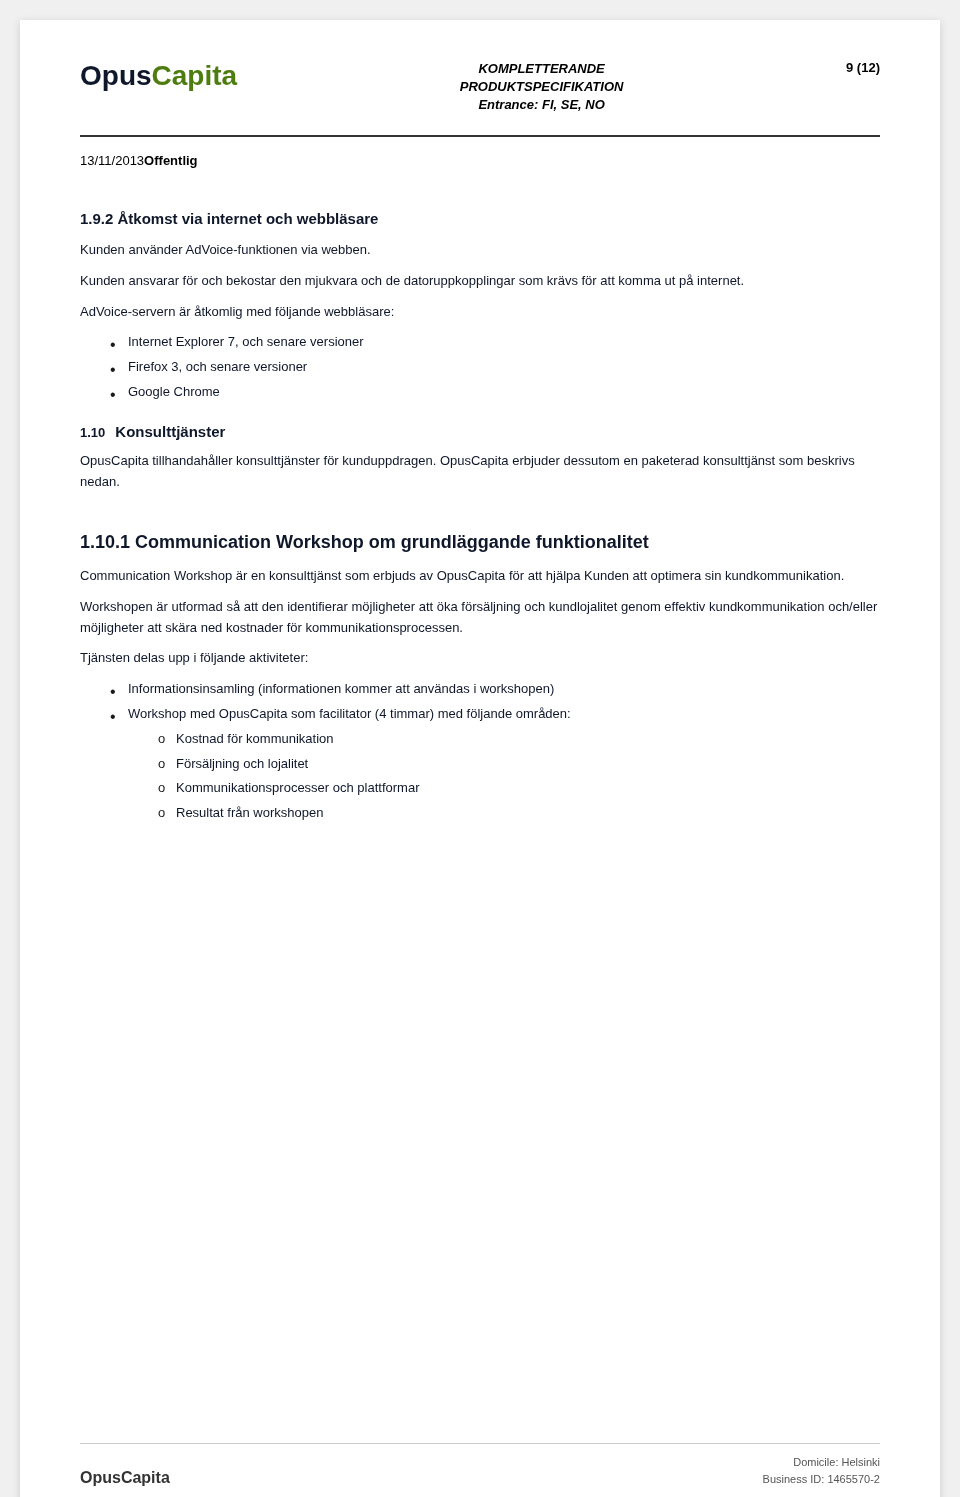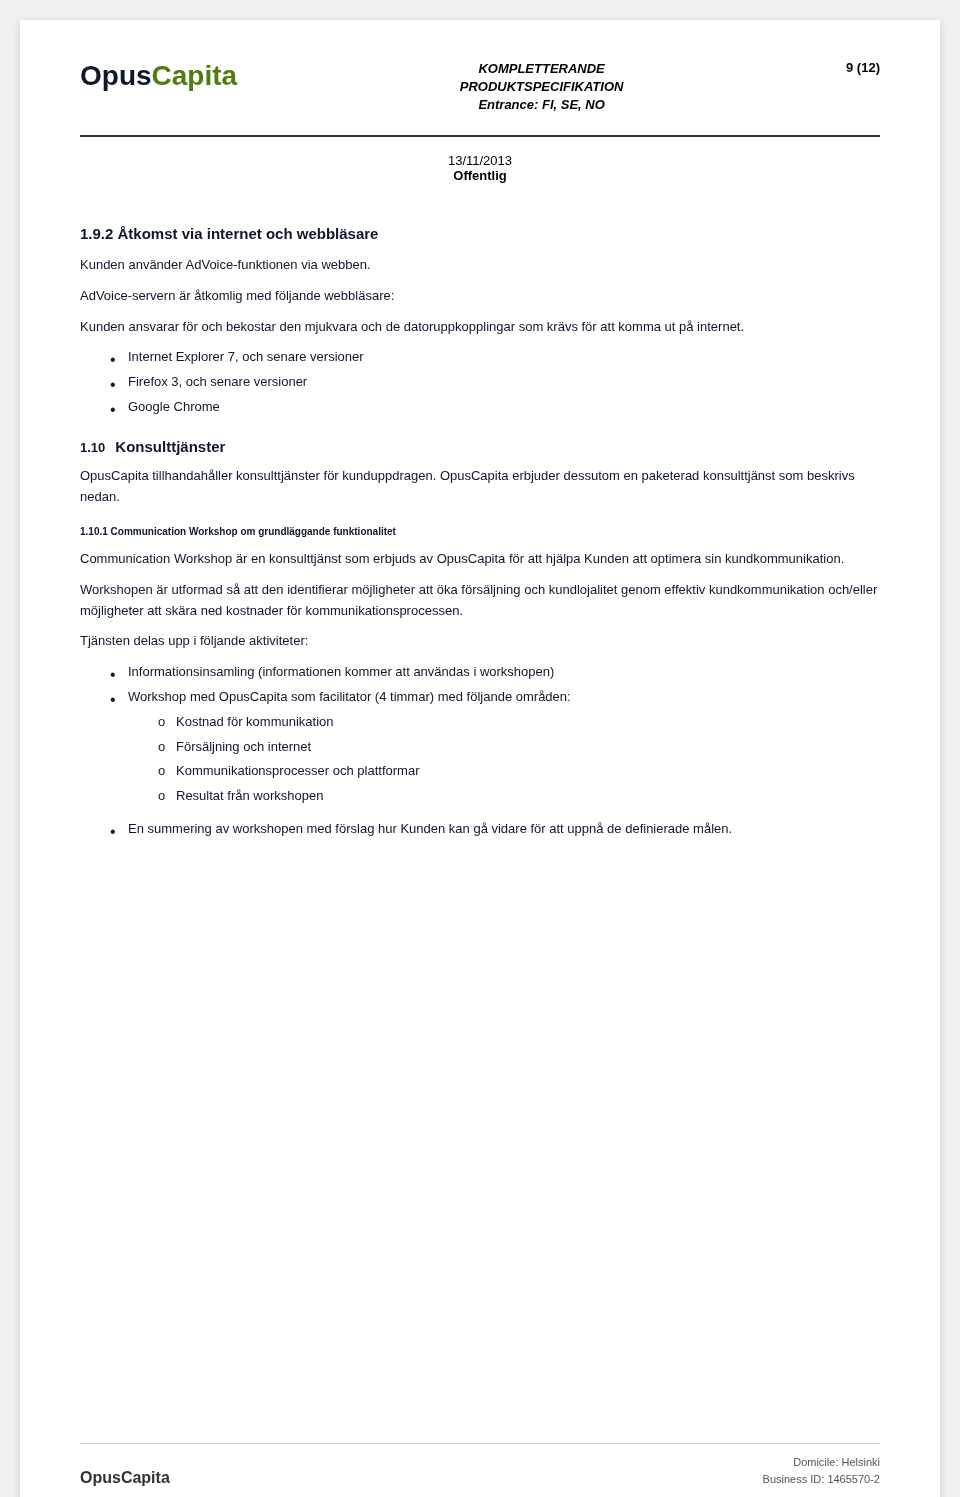--- a/index.html
+++ b/index.html
@@ -71,21 +71,20 @@
       font-size: 13px;
       font-weight: bold;
     }
 
     .sub-header {
       display: flex;
       align-items: center;
       font-size: 13px;
       margin-bottom: 30px;
       padding-bottom: 10px;
-      flex-direction: column;
     }
 
     .sub-header .date {
       font-size: 13px;
     }
 
     .sub-header .classification {
       font-size: 13px;
       font-weight: bold;
     }
@@ -98,24 +97,24 @@
     }
 
     .section-heading {
       font-size: 15px;
       font-weight: bold;
       margin-bottom: 10px;
       margin-top: 10px;
     }
 
     .section-subheading {
-      font-size: 10px;
-      font-weight: bold;
-      margin-bottom: 10px;
-      margin-top: 16px;
+      font-size: 18px;
+      font-weight: bold;
+      margin-bottom: 10px;
+      margin-top: 36px;
     }
 
     .paragraph {
       margin-bottom: 10px;
       font-size: 13px;
       line-height: 1.6;
     }
 
     
     .bullet-list {
@@ -235,22 +234,22 @@
   <div class="sub-header">
     <div class="date">13/11/2013</div>
     <div class="classification">Offentlig</div>
   </div>
 
   <div class="content">
 
     <div>
       <div class="section-heading">1.9.2  Åtkomst via internet och webbläsare</div>
       <p class="paragraph">Kunden använder AdVoice-funktionen via webben.</p>
+      <p class="paragraph">Kunden ansvarar för och bekostar den mjukvara och de datoruppkopplingar som krävs för att komma ut på internet.</p>
       <p class="paragraph">AdVoice-servern är åtkomlig med följande webbläsare:</p>
-      <p class="paragraph">Kunden ansvarar för och bekostar den mjukvara och de datoruppkopplingar som krävs för att komma ut på internet.</p>
       <ul class="bullet-list">
         <li><span>Internet Explorer 7, och senare versioner</span></li>
         <li><span>Firefox 3, och senare versioner</span></li>
         <li><span>Google Chrome</span></li>
       </ul>
     </div>
 
     <div class="section-row">
       <span class="section-number-inline">1.10</span>
       <span class="konsult-heading">Konsulttjänster</span>
@@ -269,27 +268,24 @@
       <p class="paragraph">Tjänsten delas upp i följande aktiviteter:</p>
 
       <ul class="bullet-list">
         <li>
           <span>Informationsinsamling (informationen kommer att användas i workshopen)</span>
         </li>
         <li>
           <span>Workshop med OpusCapita som facilitator (4 timmar) med följande områden:</span>
           <ul class="sub-bullet-list">
             <li><span>Kostnad för kommunikation</span></li>
-            <li><span>Försäljning och internet</span></li>
+            <li><span>Försäljning och lojalitet</span></li>
             <li><span>Kommunikationsprocesser och plattformar</span></li>
             <li><span>Resultat från workshopen</span></li>
           </ul>
-        </li>
-        <li>
-          <span>En summering av workshopen med förslag hur Kunden kan gå vidare för att uppnå de definierade målen.</span>
         </li>
       </ul>
     </div>
 
   </div>
 
   <div class="footer">
     <div class="footer-logo">OpusCapita</div>
     <div class="footer-right">
       <div>Domicile: Helsinki</div>

